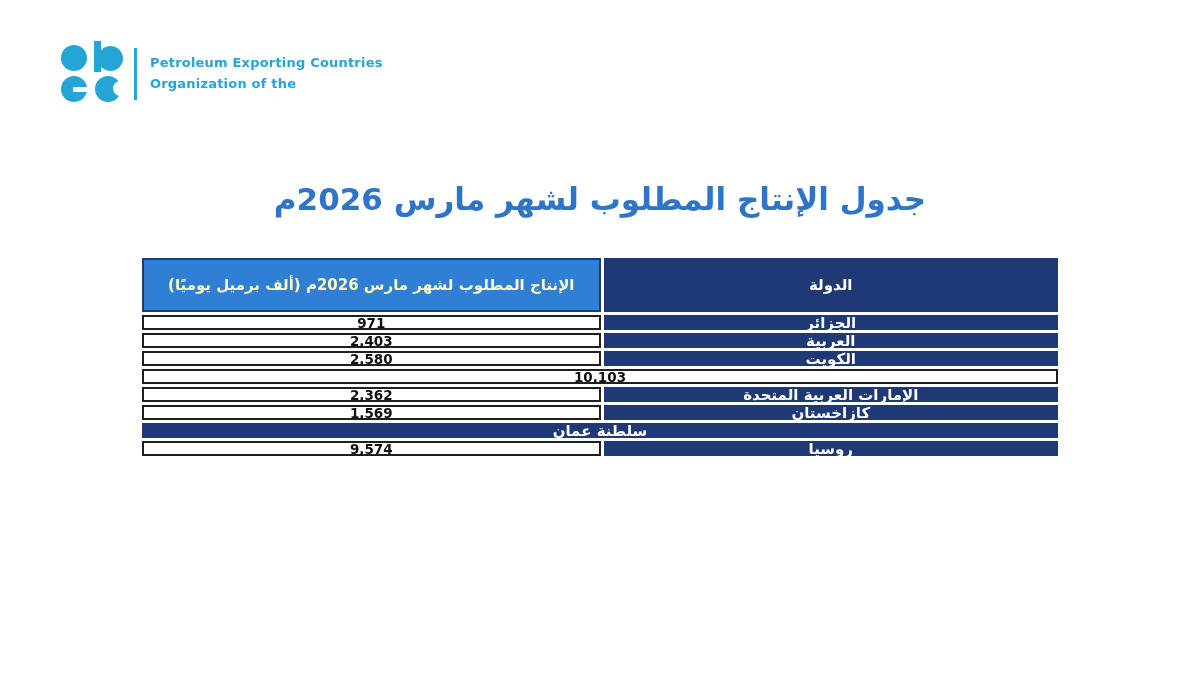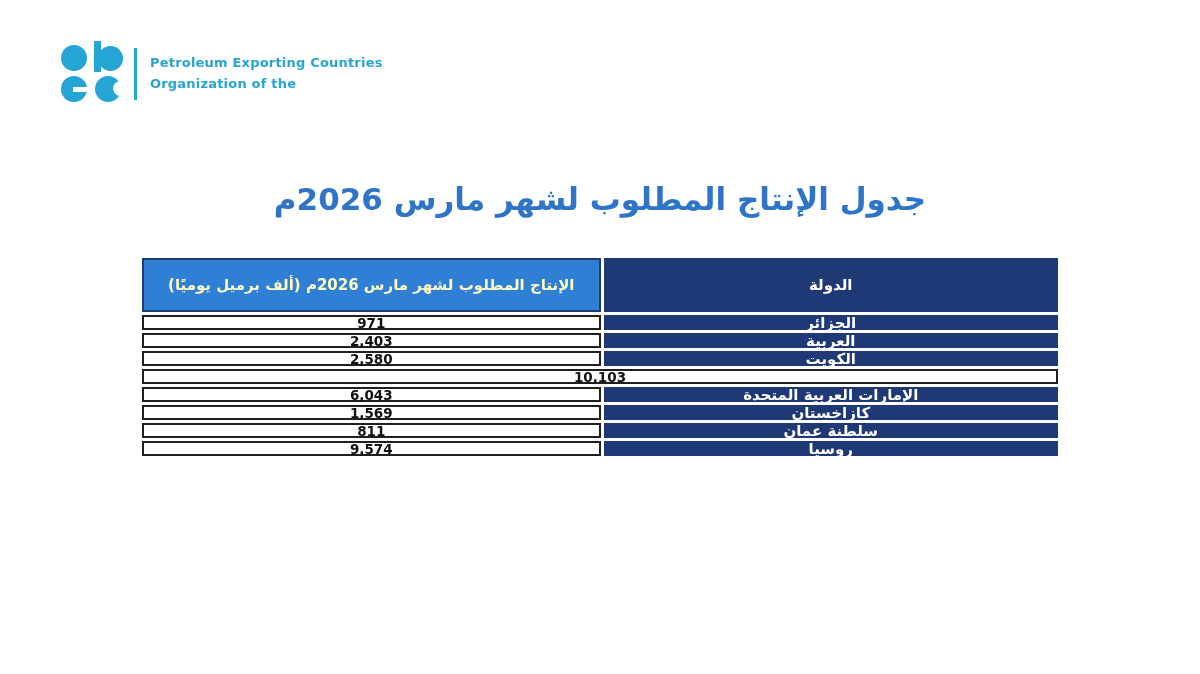--- a/index.html
+++ b/index.html
@@ -189,29 +189,28 @@
     <div class="cell country">العربية</div>
   </div>
   <div class="trow">
     <div class="cell value">2,580</div>
     <div class="cell country">الكويت</div>
   </div>
   <div class="trow">
     <div class="cell value">10,103</div>
   </div>
   <div class="trow">
-    <div class="cell value">6,043</div>
+    <div class="cell value">2,362</div>
     <div class="cell country">الإمارات العربية المتحدة</div>
   </div>
   <div class="trow">
     <div class="cell value">1,569</div>
     <div class="cell country">كازاخستان</div>
   </div>
   <div class="trow">
-    <div class="cell value">811</div>
     <div class="cell country">سلطنة عمان</div>
   </div>
   <div class="trow">
     <div class="cell value">9,574</div>
     <div class="cell country">روسيا</div>
   </div>
 
 </div>
 
 </body></html>

